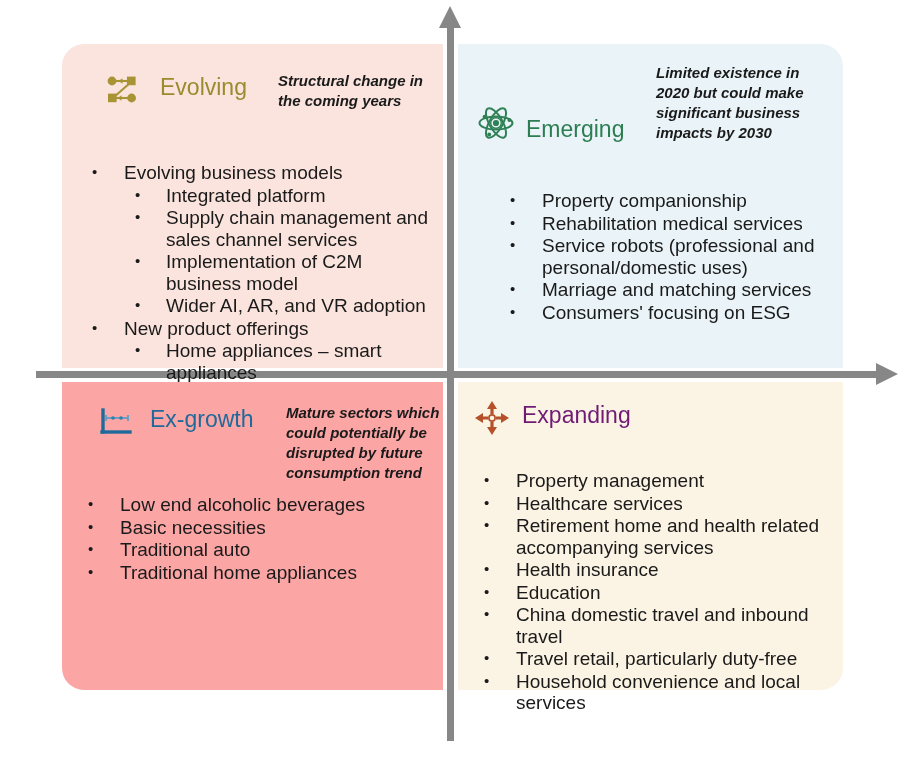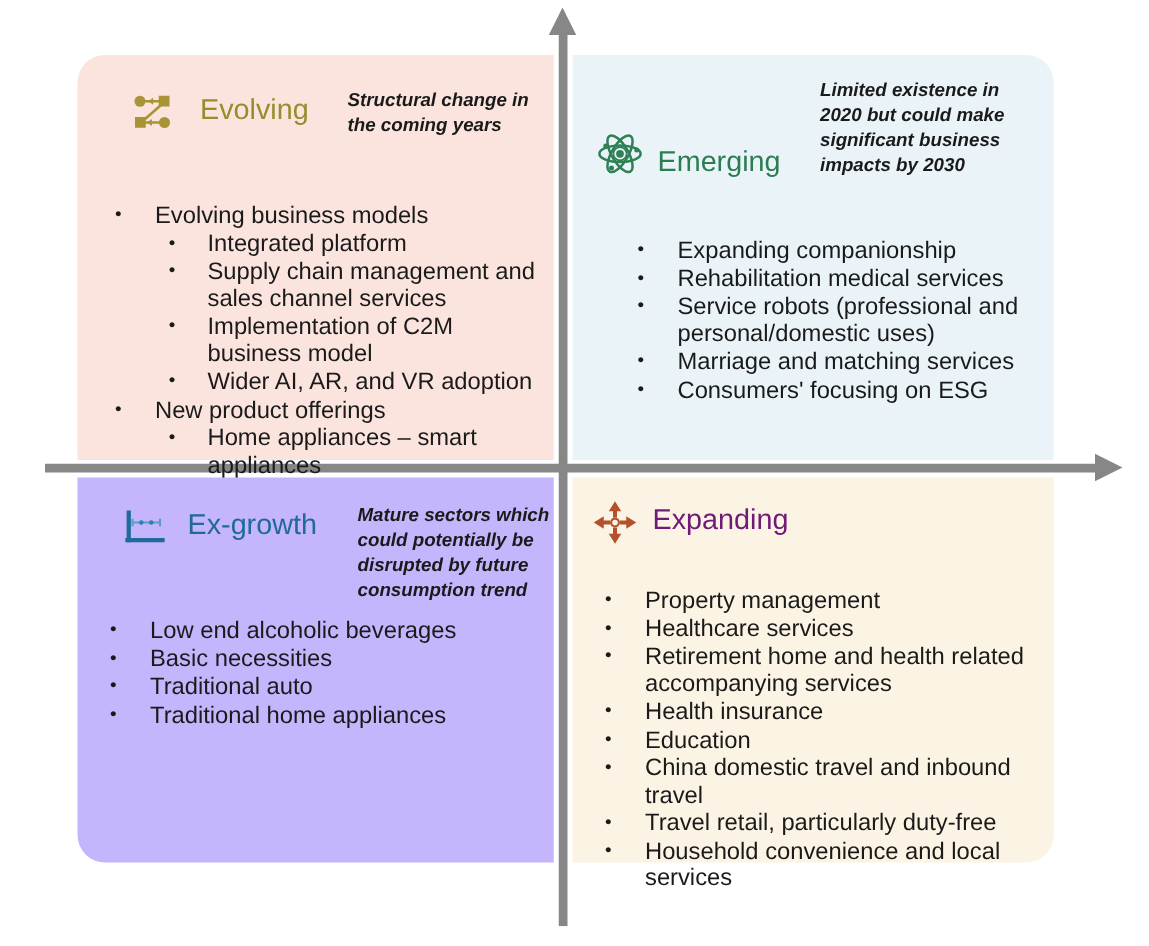--- a/index.html
+++ b/index.html
@@ -62,21 +62,21 @@
     background: #fae4dd;
     border-radius: 22px 0 0 0;
   }
   .quad.tr {
     left: 458px; top: 44px; width: 385px; height: 324px;
     background: #eaf4f8;
     border-radius: 0 22px 0 0;
   }
   .quad.bl {
     left: 62px; top: 382px; width: 381px; height: 308px;
-    background: #c4b5fd;
+    background: #fca5a5;
     border-radius: 0 0 0 22px;
     padding-left: 38px;
   }
   .quad.br {
     left: 458px; top: 382px; width: 385px; height: 308px;
     background: #fbf3e3;
     border-radius: 0 0 22px 0;
   }
 
   
@@ -222,21 +222,21 @@
             <circle cx="8.6" cy="13.8" r="2"></circle>
             <circle cx="13.2" cy="31.4" r="2"></circle>
           </g>
         </svg>
       </span>
       <span class="qtitle">Emerging</span>
       <span class="qdesc">Limited existence in 2020 but could make significant business impacts by 2030</span>
     </div>
 
     <ul class="blist">
-      <li>Expanding companionship</li>
+      <li>Property companionship</li>
       <li>Rehabilitation medical services</li>
       <li>Service robots (professional and personal/domestic uses)</li>
       <li>Marriage and matching services</li>
       <li>Consumers' focusing on ESG</li>
     </ul>
   </div>
 
   <div class="quad bl">
     <div class="qhead">
       <span class="qicon">

